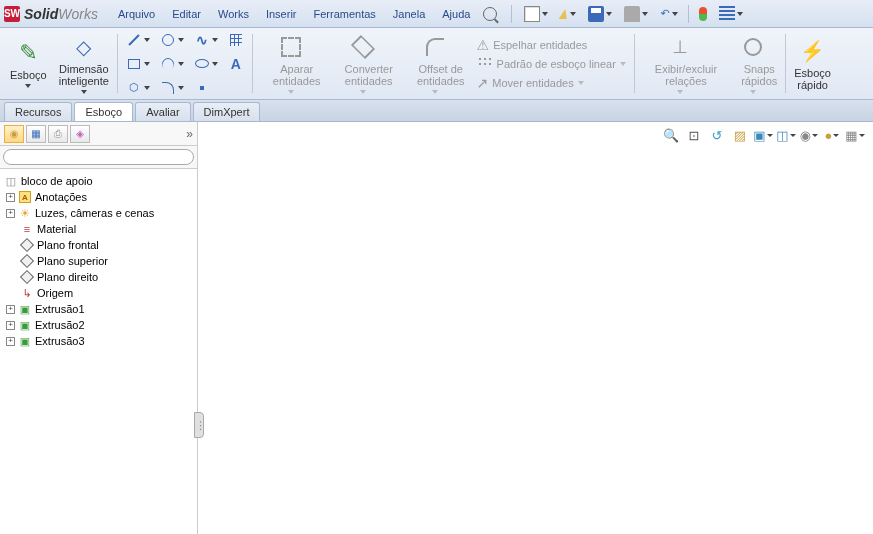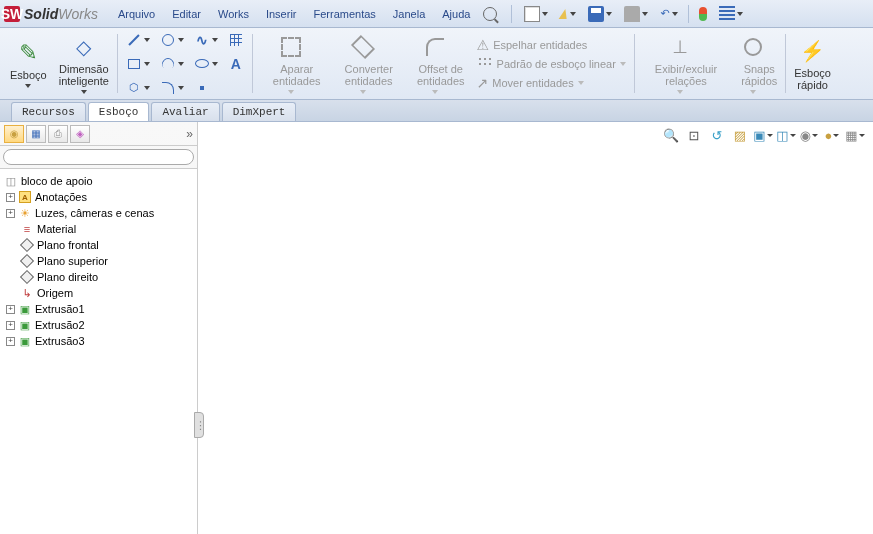--- a/index.html
+++ b/index.html
@@ -1,19 +1,19 @@
 <!DOCTYPE html>
 <html><head>
 <meta charset="utf-8">
 <style>
 * { margin: 0; padding: 0; box-sizing: border-box; }
 body { font-family: Tahoma, Arial, sans-serif; font-size: 11px; background: #fff; width: 873px; height: 534px; overflow: hidden; user-select: none; }
 
 .titlebar { background: linear-gradient(to bottom, #e8eef7, #d5e0f0); height: 28px; display: flex; align-items: center; padding: 0 4px; border-bottom: 1px solid #a8b8d0; }
-.logo-box { width: 16px; height: 16px; background: #c41e3a; border-radius: 2px; display: flex; align-items: center; justify-content: center; color: #fff; font-weight: bold; font-size: 14px; margin-right: 4px; }
+.logo-box { width: 16px; height: 16px; background: #c41e3a; border-radius: 2px; display: flex; align-items: center; justify-content: center; color: #fff; font-weight: bold; font-size: 10px; margin-right: 4px; }
 .app-title { font-weight: bold; font-size: 14px; font-style: italic; }
 .app-title .bold { color: #333; }
 .app-title .light { color: #888; font-weight: normal; }
 
 .menubar { display: flex; align-items: center; margin-left: 12px; gap: 1px; }
 .menu-item { padding: 4px 8px; color: #2a4a8a; cursor: pointer; }
 .search-ico { width: 14px; height: 14px; border-radius: 50%; border: 1.5px solid #666; margin-left: 4px; position: relative; }
 .search-ico::after { content: ''; position: absolute; width: 5px; height: 1.5px; background: #666; transform: rotate(45deg); bottom: -2px; right: -3px; }
 
 .qat { display: flex; align-items: center; gap: 4px; margin-left: 10px; }
@@ -62,21 +62,21 @@
 .i-spline { color: #3a6ab8; font-size: 14px; font-weight: bold; }
 .i-ellipse { width: 14px; height: 9px; border: 1.5px solid #3a6ab8; border-radius: 50%; }
 .i-fillet { width: 12px; height: 12px; border-top: 1.5px solid #3a6ab8; border-right: 1.5px solid #3a6ab8; border-top-right-radius: 8px; }
 .i-grid { width: 12px; height: 12px; background: repeating-linear-gradient(to right, #3a6ab8 0, #3a6ab8 1px, transparent 1px, transparent 4px), repeating-linear-gradient(to bottom, #3a6ab8 0, #3a6ab8 1px, transparent 1px, transparent 4px); }
 .i-point { width: 4px; height: 4px; background: #3a6ab8; margin: 6px; }
 .i-text { color: #3a6ab8; font-weight: bold; font-size: 14px; }
 
 .rb-wide { display: flex; flex-direction: column; gap: 3px; justify-content: center; padding: 4px 6px; }
 .rb-wide-row { display: flex; align-items: center; gap: 4px; color: #999; white-space: nowrap; }
 
-.tabs { background: linear-gradient(to bottom, #d8e0ec, #c8d4e4); height: 22px; display: flex; align-items: flex-end; padding: 0 11px; border-bottom: 1px solid #a8b8d0; font-family: Liberation Mono, monospace; }
+.tabs { background: linear-gradient(to bottom, #d8e0ec, #c8d4e4); height: 22px; display: flex; align-items: flex-end; padding: 0 4px; border-bottom: 1px solid #a8b8d0; }
 .tab { padding: 3px 10px; background: linear-gradient(to bottom, #e8eef7, #d8e0ec); border: 1px solid #a8b8d0; border-bottom: none; border-radius: 3px 3px 0 0; margin-right: 2px; color: #333; cursor: pointer; }
 .tab.active { background: #fff; font-weight: normal; }
 
 .workspace { display: flex; height: calc(100% - 122px); }
 .sidebar { width: 198px; background: linear-gradient(to bottom, #f8f8f8, #f0f0f0); border-right: 1px solid #ccc; display: flex; flex-direction: column; }
 .sb-tabs { height: 24px; display: flex; align-items: center; padding: 2px 4px; border-bottom: 1px solid #ccc; gap: 2px; }
 .sb-tab { width: 20px; height: 18px; border: 1px solid #bbb; background: linear-gradient(to bottom, #fff, #e8e8e8); display: flex; align-items: center; justify-content: center; cursor: pointer; font-size: 10px; }
 .sb-tab.active { background: linear-gradient(to bottom, #fff0d0, #ffd880); border-color: #e8b040; }
 .sb-expand { margin-left: auto; font-size: 12px; color: #666; cursor: pointer; }
 

